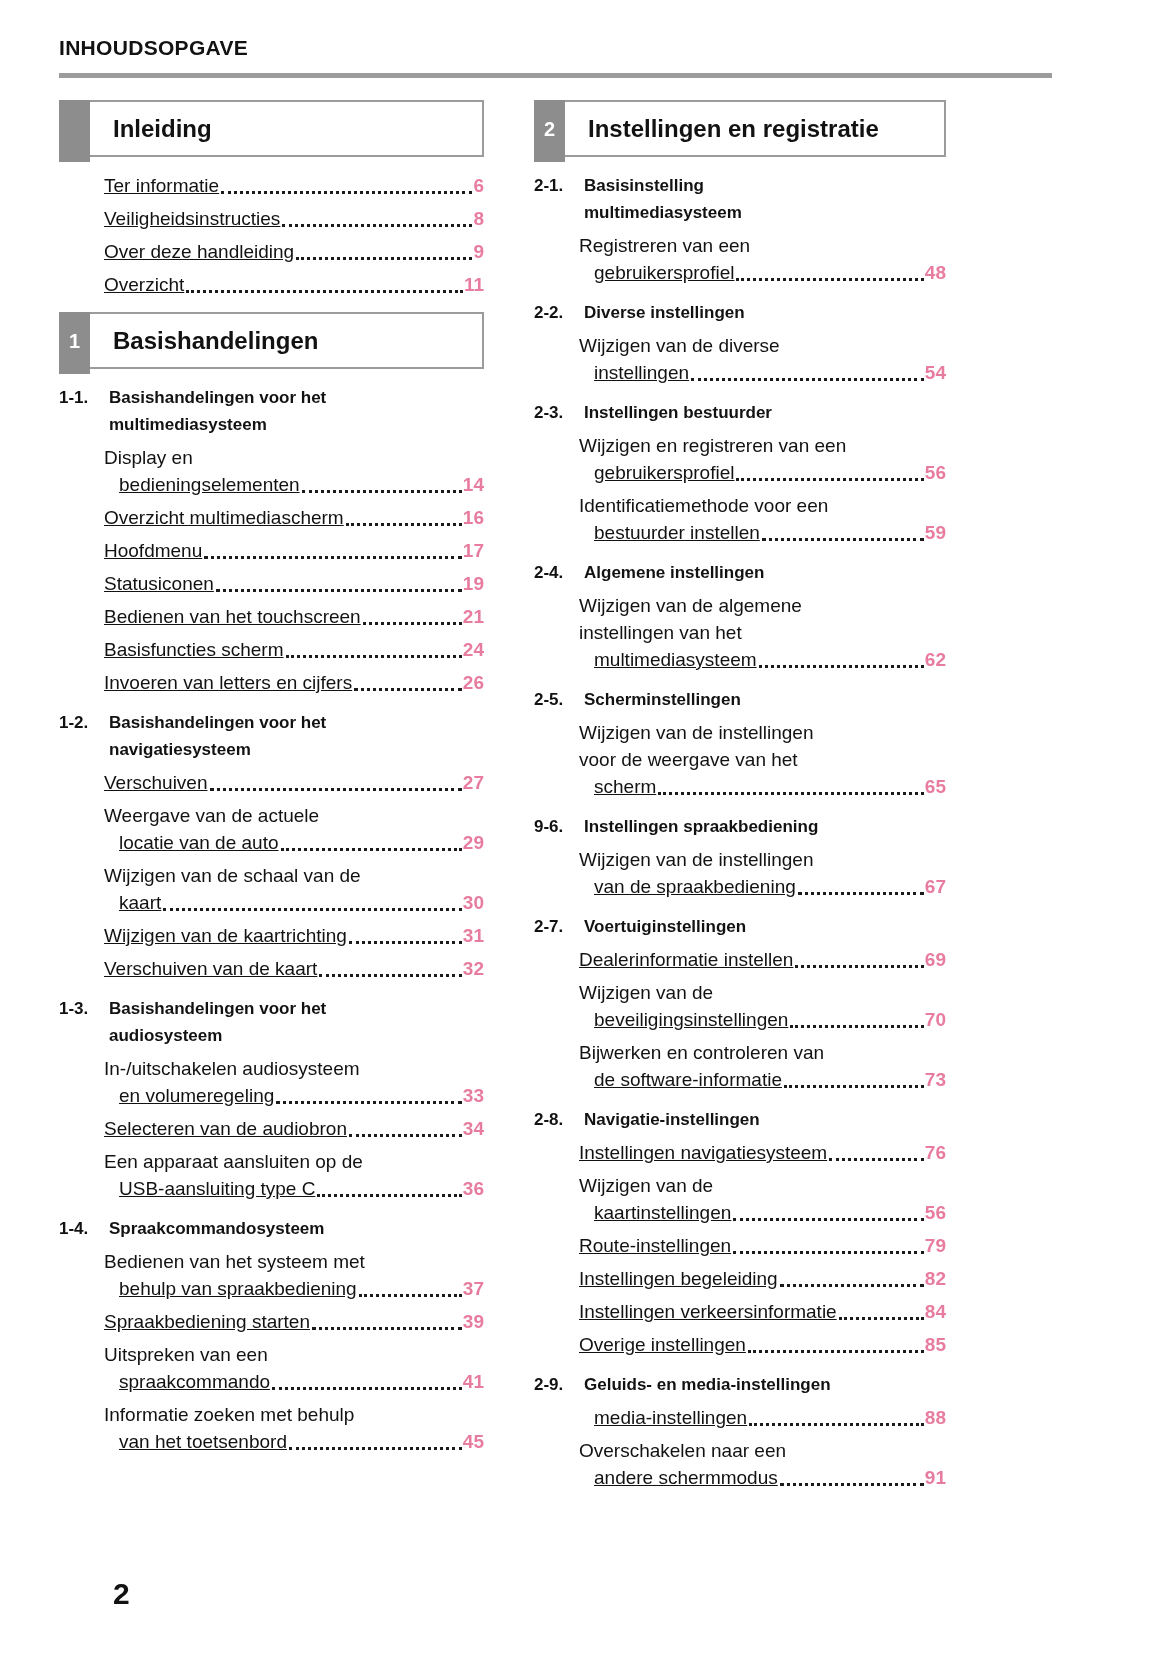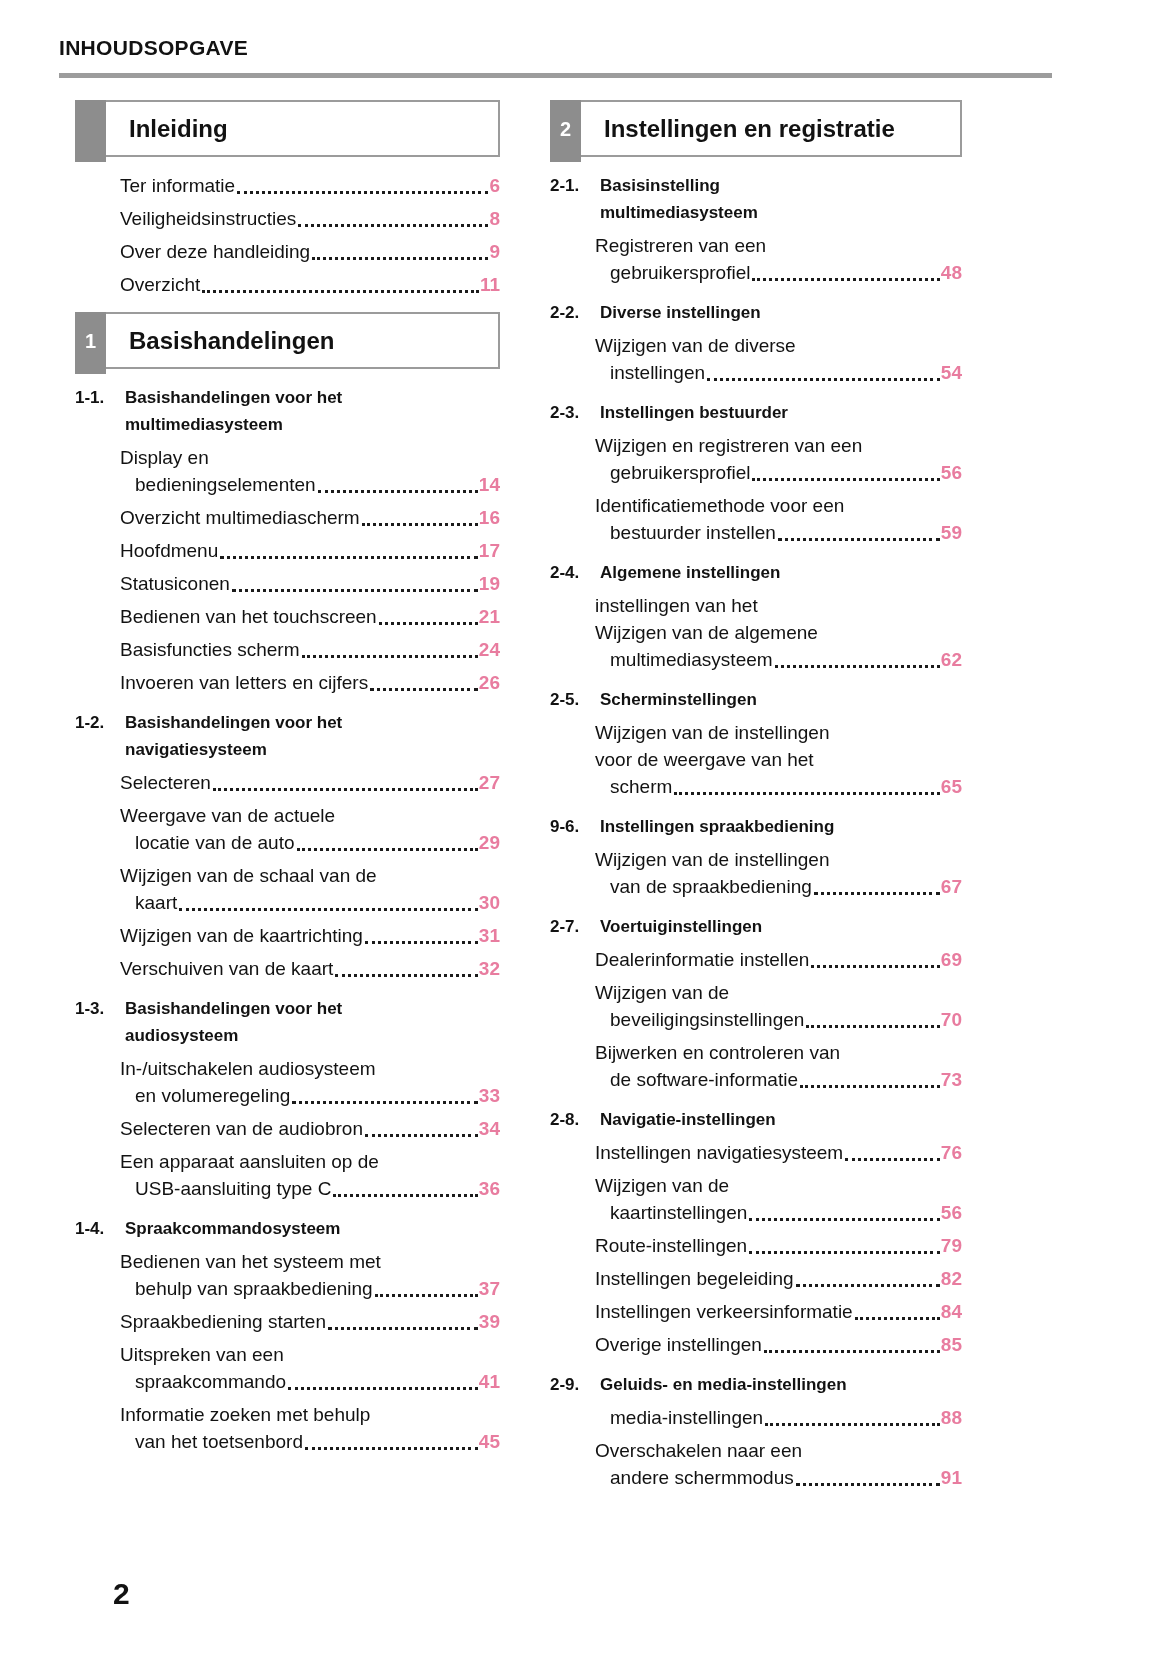--- a/index.html
+++ b/index.html
@@ -12,41 +12,41 @@
   html,body{margin:0;padding:0;}
   body{
     width:1165px;height:1653px;background:#ffffff;overflow:hidden;
     font-family:"Liberation Sans",sans-serif;color:var(--ink);
   }
   .page{position:relative;box-sizing:border-box;height:100%;padding:36px 113px 0 59px;}
   .header-title{font-size:21px;font-weight:bold;margin:0 0 13px 0;letter-spacing:.3px;}
   .header-rule{height:5px;background:var(--rulegray);margin-bottom:8px;}
   .columns{display:flex;gap:50px;align-items:flex-start;}
   .col{flex:none;}
-  .col-left{width:425px;margin-left:16px;}
+  .col-left{width:425px;}
   .col-right{width:412px;}
 
   .section-box{position:relative;border:2px solid var(--bordergray);height:53px;margin:14px 0 15px 0;background:#fff;}
   .section-tab{
     position:absolute;left:-2px;top:-2px;width:31px;height:62px;
     background:var(--tabgray);color:#fff;font-size:20px;font-weight:bold;
     text-align:center;line-height:58px;
   }
   .section-title{position:absolute;left:52px;top:50%;transform:translateY(-50%);
     font-size:24px;font-weight:bold;white-space:nowrap;}
 
   .subsection{display:flex;font-size:17px;font-weight:bold;line-height:27px;margin:13px 0 5px 0;}
   .subsection .num{flex:none;width:50px;}
   .subsection .title{flex:1;}
 
   .entry{font-size:19px;line-height:27px;margin:6px 0;}
   .entry .pre-line{padding-left:45px;white-space:nowrap;}
   .entry .last-line{display:flex;align-items:flex-end;padding-left:45px;}
   .entry .last-line.cont{padding-left:60px;align-items:flex-end;}
-  .entry .entry-text{flex:none;white-space:nowrap;}
+  .entry .entry-text{flex:none;white-space:nowrap;text-decoration:underline;}
   .entry .leader{flex:1;min-width:10px;border-bottom:3px dotted #1b1b1b;margin:0 1px 5px 2px;}
   .entry .page-ref{flex:none;font-weight:bold;color:var(--accent);}
 
   .footer-num{position:absolute;left:113px;bottom:42px;font-size:30px;font-weight:bold;}
 </style>
 </head>
 <body>
 
 <div class="page">
   <div class="header-title">INHOUDSOPGAVE</div>
@@ -142,21 +142,21 @@
             <span class="leader"></span>
             <span class="page-ref">26</span>
           </div>
         </div>
         <div class="subsection">
           <span class="num">1-2.</span>
           <span class="title">Basishandelingen voor het<br>navigatiesysteem</span>
         </div>
         <div class="entry">
           <div class="last-line">
-            <span class="entry-text">Selecteren</span>
+            <span class="entry-text">Verschuiven</span>
             <span class="leader"></span>
             <span class="page-ref">27</span>
           </div>
         </div>
         <div class="entry">
           <div class="pre-line">Weergave van de actuele</div>
           <div class="last-line cont">
             <span class="entry-text">locatie van de auto</span>
             <span class="leader"></span>
             <span class="page-ref">29</span>
@@ -294,22 +294,22 @@
             <span class="entry-text">bestuurder instellen</span>
             <span class="leader"></span>
             <span class="page-ref">59</span>
           </div>
         </div>
         <div class="subsection">
           <span class="num">2-4.</span>
           <span class="title">Algemene instellingen</span>
         </div>
         <div class="entry">
+          <div class="pre-line">Wijzigen van de algemene</div>
           <div class="pre-line">instellingen van het</div>
-          <div class="pre-line">Wijzigen van de algemene</div>
           <div class="last-line cont">
             <span class="entry-text">multimediasysteem</span>
             <span class="leader"></span>
             <span class="page-ref">62</span>
           </div>
         </div>
         <div class="subsection">
           <span class="num">2-5.</span>
           <span class="title">Scherminstellingen</span>
         </div>

